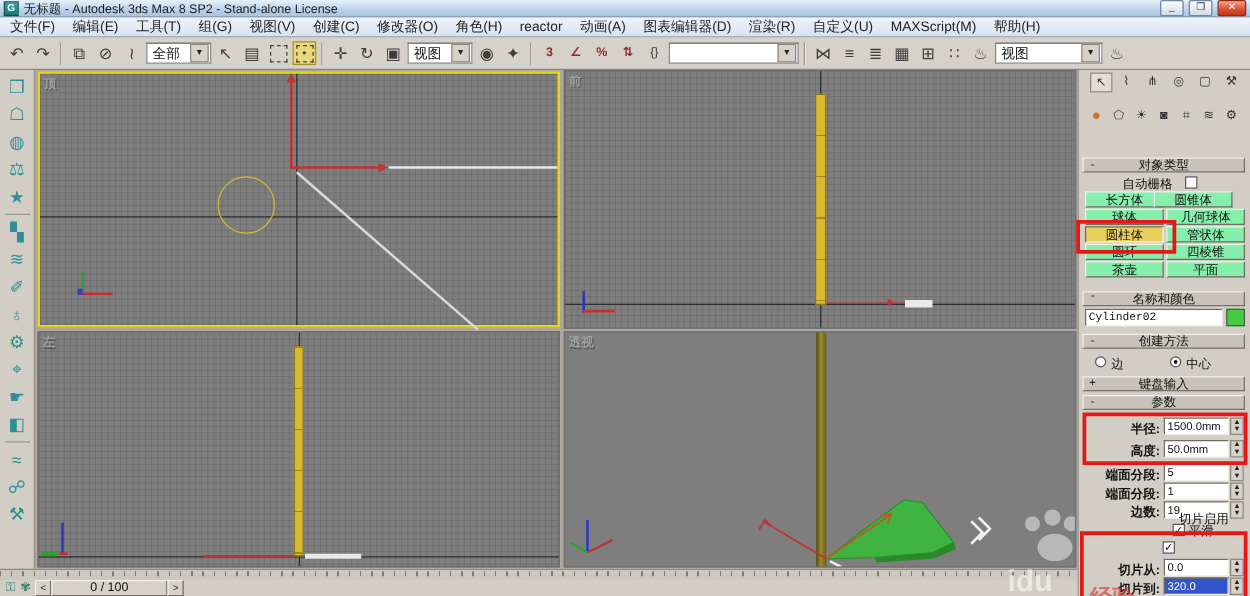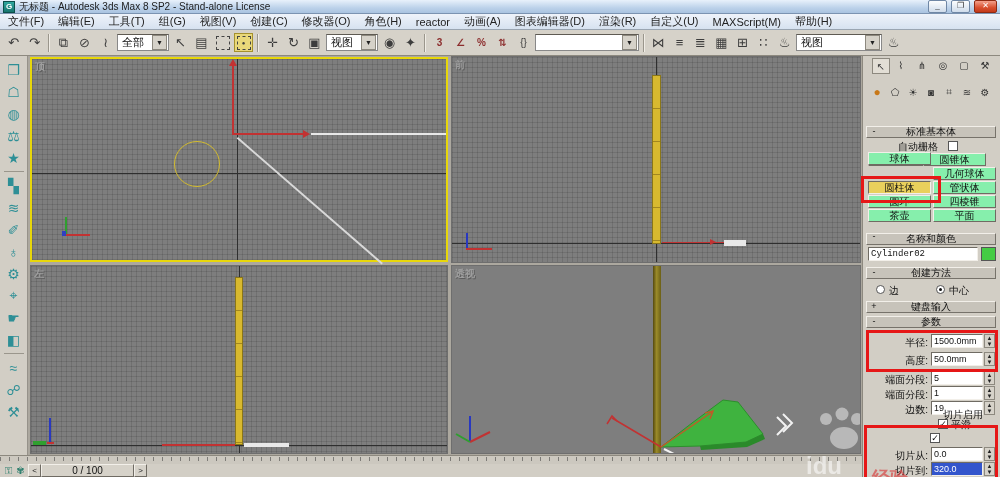--- a/index.html
+++ b/index.html
@@ -60,21 +60,21 @@
   .r-header{position:absolute;left:866px;width:130px;height:12px;background:#c7c3ba;
     border:1px solid;border-color:#f2efe9 #76726a #76726a #f2efe9;box-sizing:border-box;
     display:flex;align-items:center;justify-content:center;font-size:10px;color:#111;}
   .r-pm{position:absolute;width:10px;height:10px;font-size:9px;line-height:9px;text-align:center;color:#111;}
   .pbtn{position:absolute;width:63px;height:13px;background:#86efac;
     border:1px solid;border-color:#f2efe9 #6f6b63 #6f6b63 #f2efe9;box-sizing:border-box;
     display:flex;align-items:center;justify-content:center;font-size:10px;color:#111;}
   .pbtn.on{background:#e9d05c;border-color:#6f6b63 #f2efe9 #f2efe9 #6f6b63;}
   .field{position:absolute;background:#fff;border:1px solid;border-color:#6f6b63 #f2efe9 #f2efe9 #6f6b63;
     box-sizing:border-box;font-size:9px;color:#111;display:flex;align-items:center;padding:0 2px;overflow:hidden;white-space:nowrap;}
-  .plabel{position:absolute;font-size:10px;color:#111;text-align:right;}
+  .plabel{position:absolute;font-size:10px;color:#111;text-align:right;font-weight:bold;}
   .spin{position:absolute;width:11px;height:14px;background:#d6d2c9;border:1px solid #8d897f;box-sizing:border-box;
     display:flex;flex-direction:column;align-items:center;justify-content:center;font-size:6px;line-height:6px;color:#222;}
   .chk{position:absolute;width:10px;height:10px;background:#fff;border:1px solid #555;box-sizing:border-box;
     font-size:9px;line-height:9px;text-align:center;color:#111;font-weight:bold;}
   .radio{position:absolute;width:9px;height:9px;border-radius:50%;background:#fff;border:1px solid #555;box-sizing:border-box;}
   .radio.sel::after{content:"";position:absolute;left:2px;top:2px;width:3px;height:3px;border-radius:50%;background:#111;}
   .rtext{position:absolute;font-size:10px;color:#111;}
   
   .redbox{position:absolute;border:3px solid #e61717;box-sizing:border-box;pointer-events:none;}
   
@@ -279,29 +279,29 @@
   <span class="ptab" style="left:869px;top:85px;color:#c87818;font-size:12px">●</span>
   <span class="ptab" style="left:887px;top:85px">⬠</span>
   <span class="ptab" style="left:905px;top:85px">☀</span>
   <span class="ptab" style="left:923px;top:85px">◙</span>
   <span class="ptab" style="left:941px;top:85px">⌗</span>
   <span class="ptab" style="left:959px;top:85px">≋</span>
   <span class="ptab" style="left:977px;top:85px">⚙</span>
 
 
   <div class="r-header" style="top:126px">
-      <span>标准基本体</span>
+      <span>对象类型</span>
     </div>
   <span class="r-pm" style="left:869px;top:127px">-</span>
   <span class="rtext" style="left:898px;top:140px">自动栅格</span>
   <span class="chk" style="left:948px;top:141px"></span>
 
   <div class="pbtn" style="left:868px;top:153px">长方体</div>
   <div class="pbtn" style="left:923px;top:153px">圆锥体</div>
-  <div class="pbtn" style="left:868px;top:152px">球体</div>
+  <div class="pbtn" style="left:868px;top:167px">球体</div>
   <div class="pbtn" style="left:933px;top:167px">几何球体</div>
   <div class="pbtn on" style="left:868px;top:181px">圆柱体</div>
   <div class="pbtn" style="left:933px;top:181px">管状体</div>
   <div class="pbtn" style="left:868px;top:195px">圆环</div>
   <div class="pbtn" style="left:933px;top:195px">四棱锥</div>
   <div class="pbtn" style="left:868px;top:209px">茶壶</div>
   <div class="pbtn" style="left:933px;top:209px">平面</div>
 
   <div class="r-header" style="top:233px">
       <span>名称和颜色</span>

